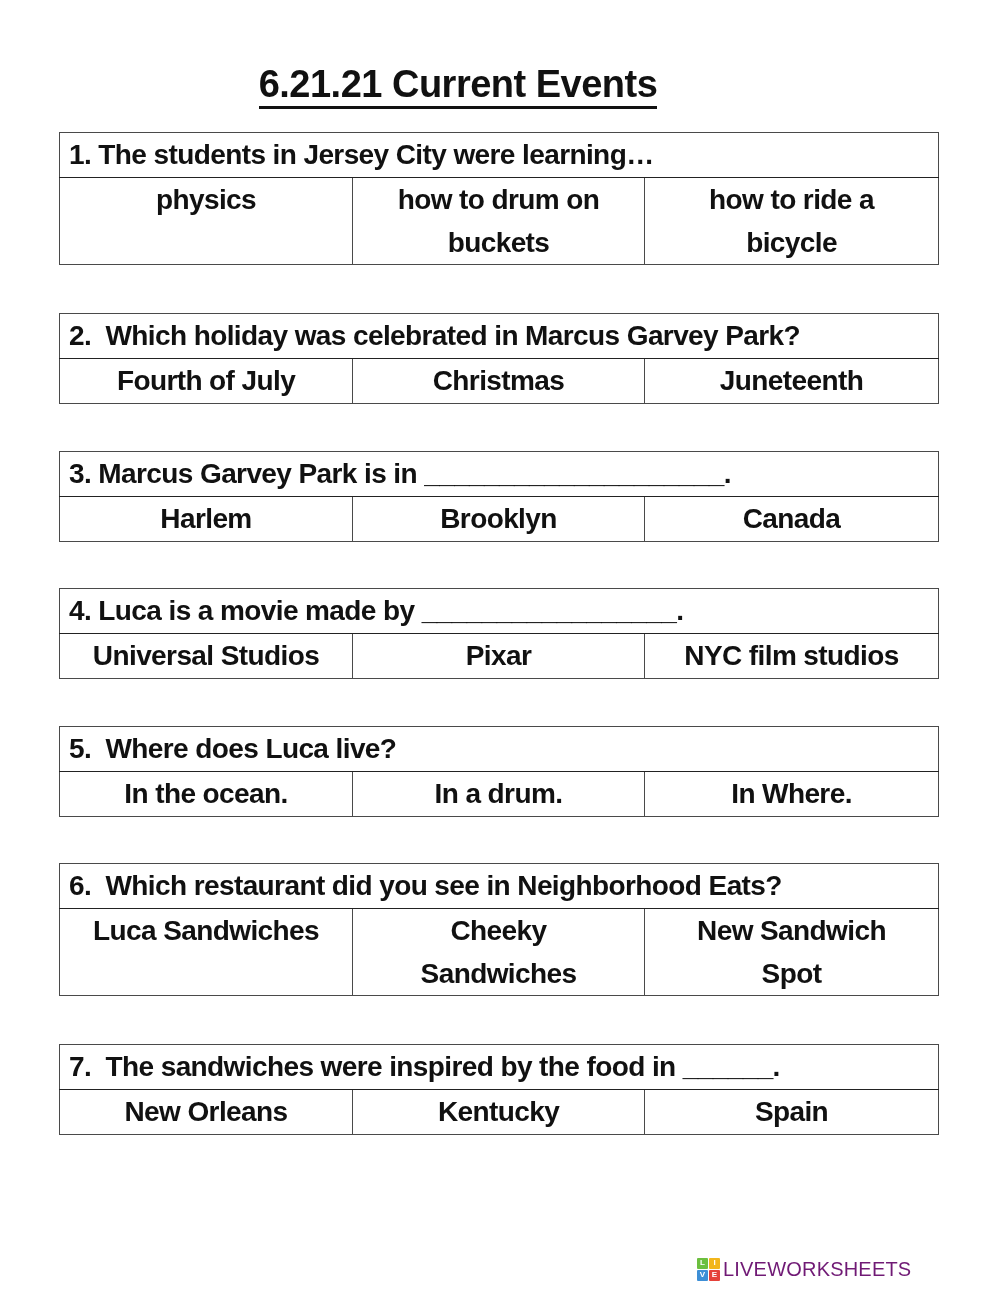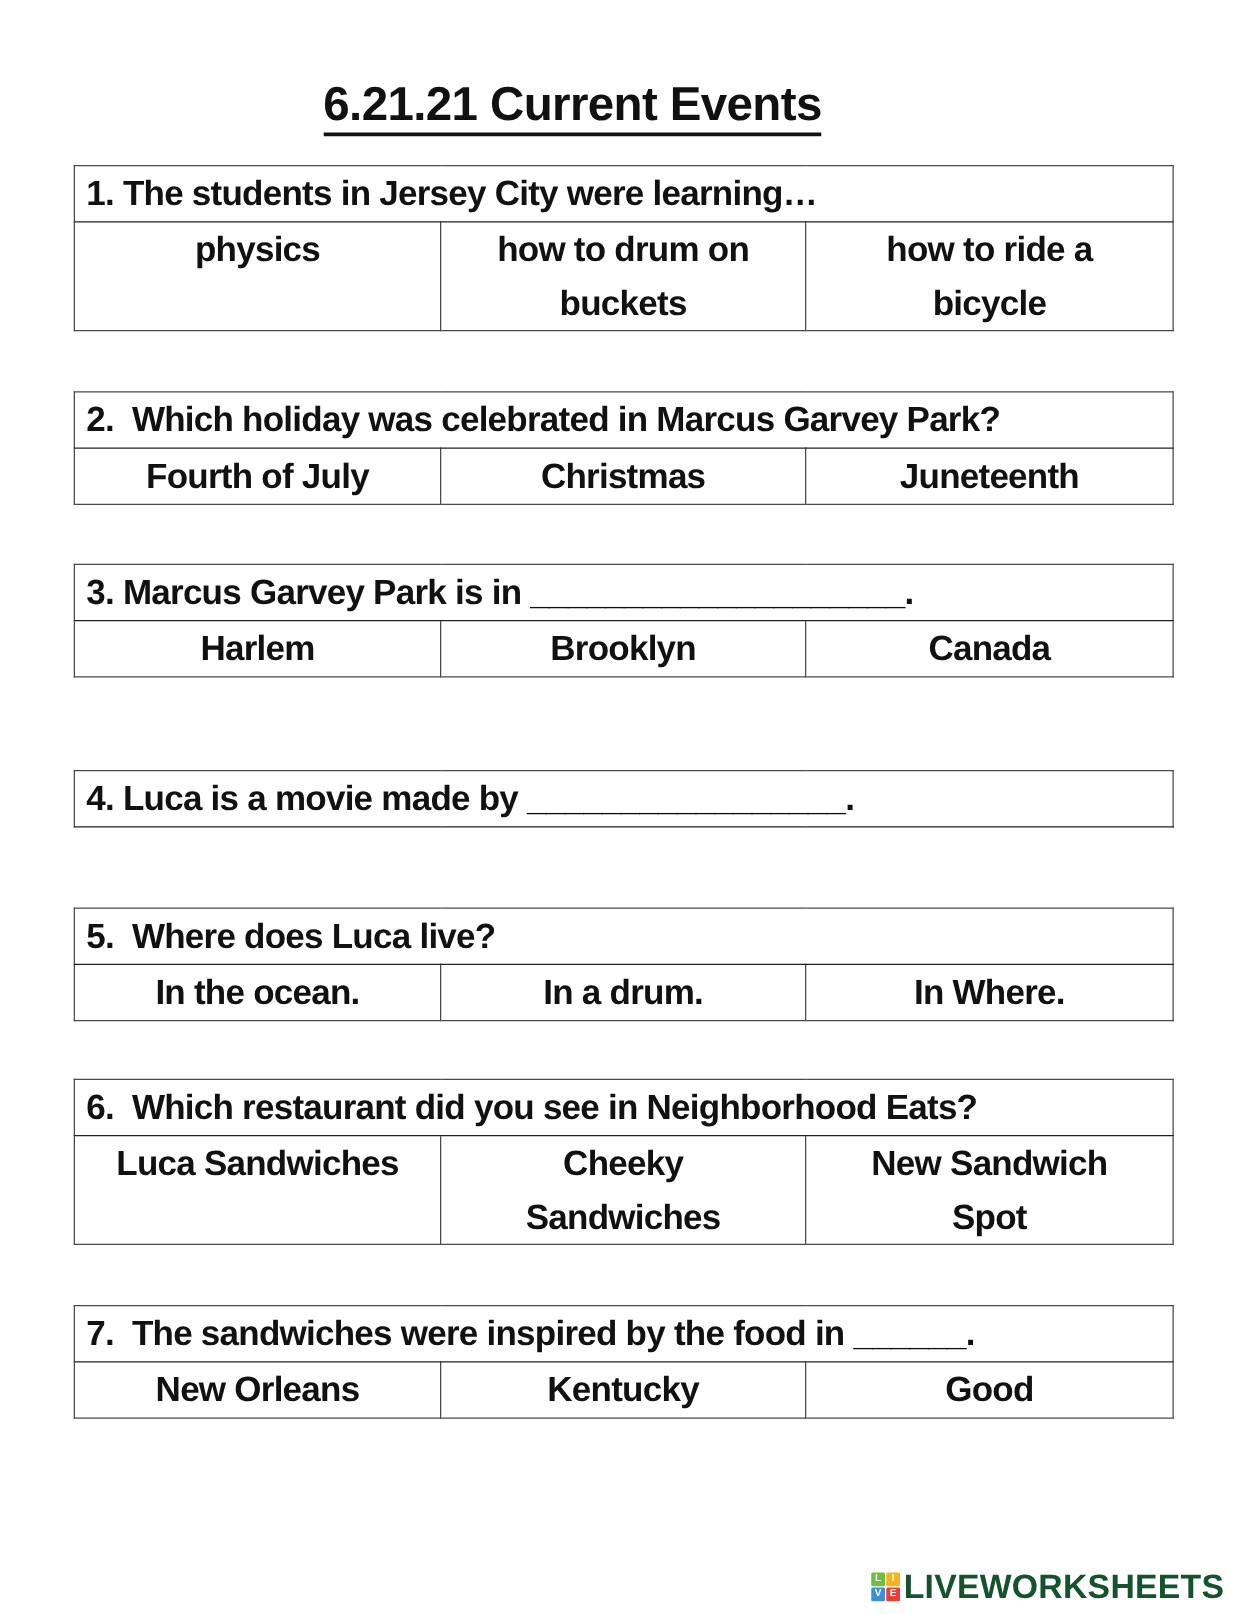--- a/index.html
+++ b/index.html
@@ -43,22 +43,22 @@
   }
   .logo-grid {
     display: grid; grid-template-columns: 11px 11px; grid-template-rows: 11px 11px;
     gap: 1px; margin-right: 3px;
   }
   .logo-grid span {
     display: flex; align-items: center; justify-content: center;
     color: #fff; font-size: 8px; font-weight: bold; line-height: 1; border-radius: 1px;
   }
   .logo-text {
-    font-weight: bold; font-size: 27px; letter-spacing: 0.2px;
-    color: #14532d;
+    font-weight: normal; font-size: 20px; letter-spacing: 0.2px;
+    color: #701a75;
   }
 </style>
 </head>
 <body>
 
 <div class="title">
   <span>6.21.21 Current Events</span>
 </div>
 
 <table class="q-table" style="top:132px;">
@@ -108,30 +108,35 @@
         <td colspan="3" class="question">3. Marcus Garvey Park is in ____________________.</td>
       </tr>
   <tr class="opt-row single">
     <td class="option">Harlem</td>
     <td class="option">Brooklyn</td>
     <td class="option">Canada</td>
   </tr>
 </tbody>
   </table>
 
-<table class="q-table" style="top:588px;margin-top:28px;">
+<table class="q-table" style="top:588px;">
   <colgroup>
       <col class="c1">
       <col class="c2">
       <col class="c3">
     </colgroup>
   <tbody>
       <tr>
         <td colspan="3" class="question">4. Luca is a movie made by _________________.</td>
       </tr>
+  <tr class="opt-row single">
+    <td class="option">Universal Studios</td>
+    <td class="option">Pixar</td>
+    <td class="option">NYC film studios</td>
+  </tr>
 </tbody>
   </table>
 
 <table class="q-table" style="top:726px;">
   <colgroup>
       <col class="c1">
       <col class="c2">
       <col class="c3">
     </colgroup>
   <tbody>
@@ -170,21 +175,21 @@
       <col class="c2">
       <col class="c3">
     </colgroup>
   <tbody>
       <tr>
         <td colspan="3" class="question">7.  The sandwiches were inspired by the food in ______.</td>
       </tr>
   <tr class="opt-row single">
     <td class="option">New Orleans</td>
     <td class="option">Kentucky</td>
-    <td class="option">Good</td>
+    <td class="option">Spain</td>
   </tr>
 </tbody>
   </table>
 
 <div class="logo">
   <div class="logo-grid">
     <span style="background:#6cbf3f;">L</span>
     <span style="background:#f2b61c;">I</span>
     <span style="background:#3d8fd6;">V</span>
     <span style="background:#e5413a;">E</span>

